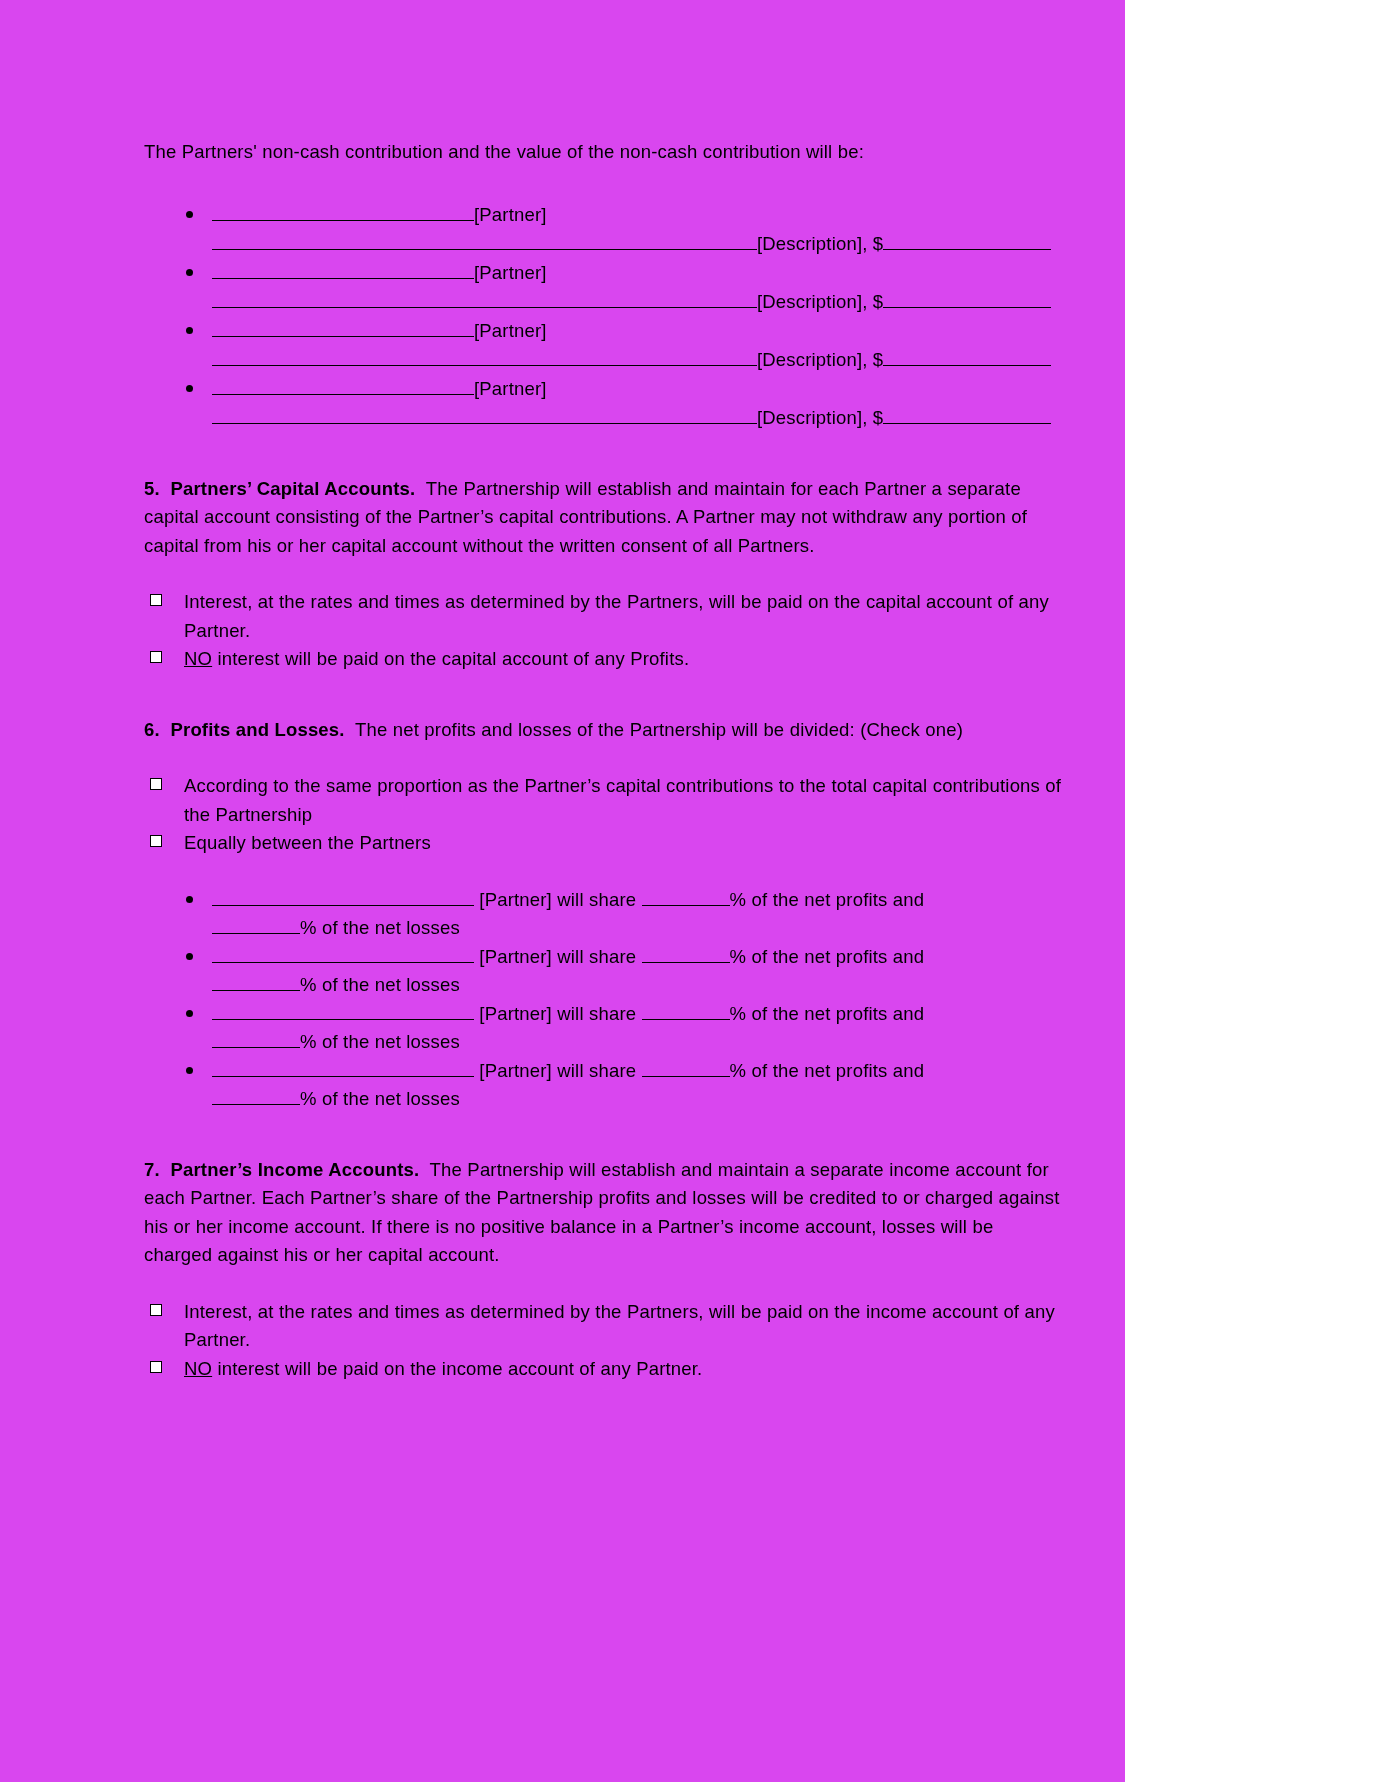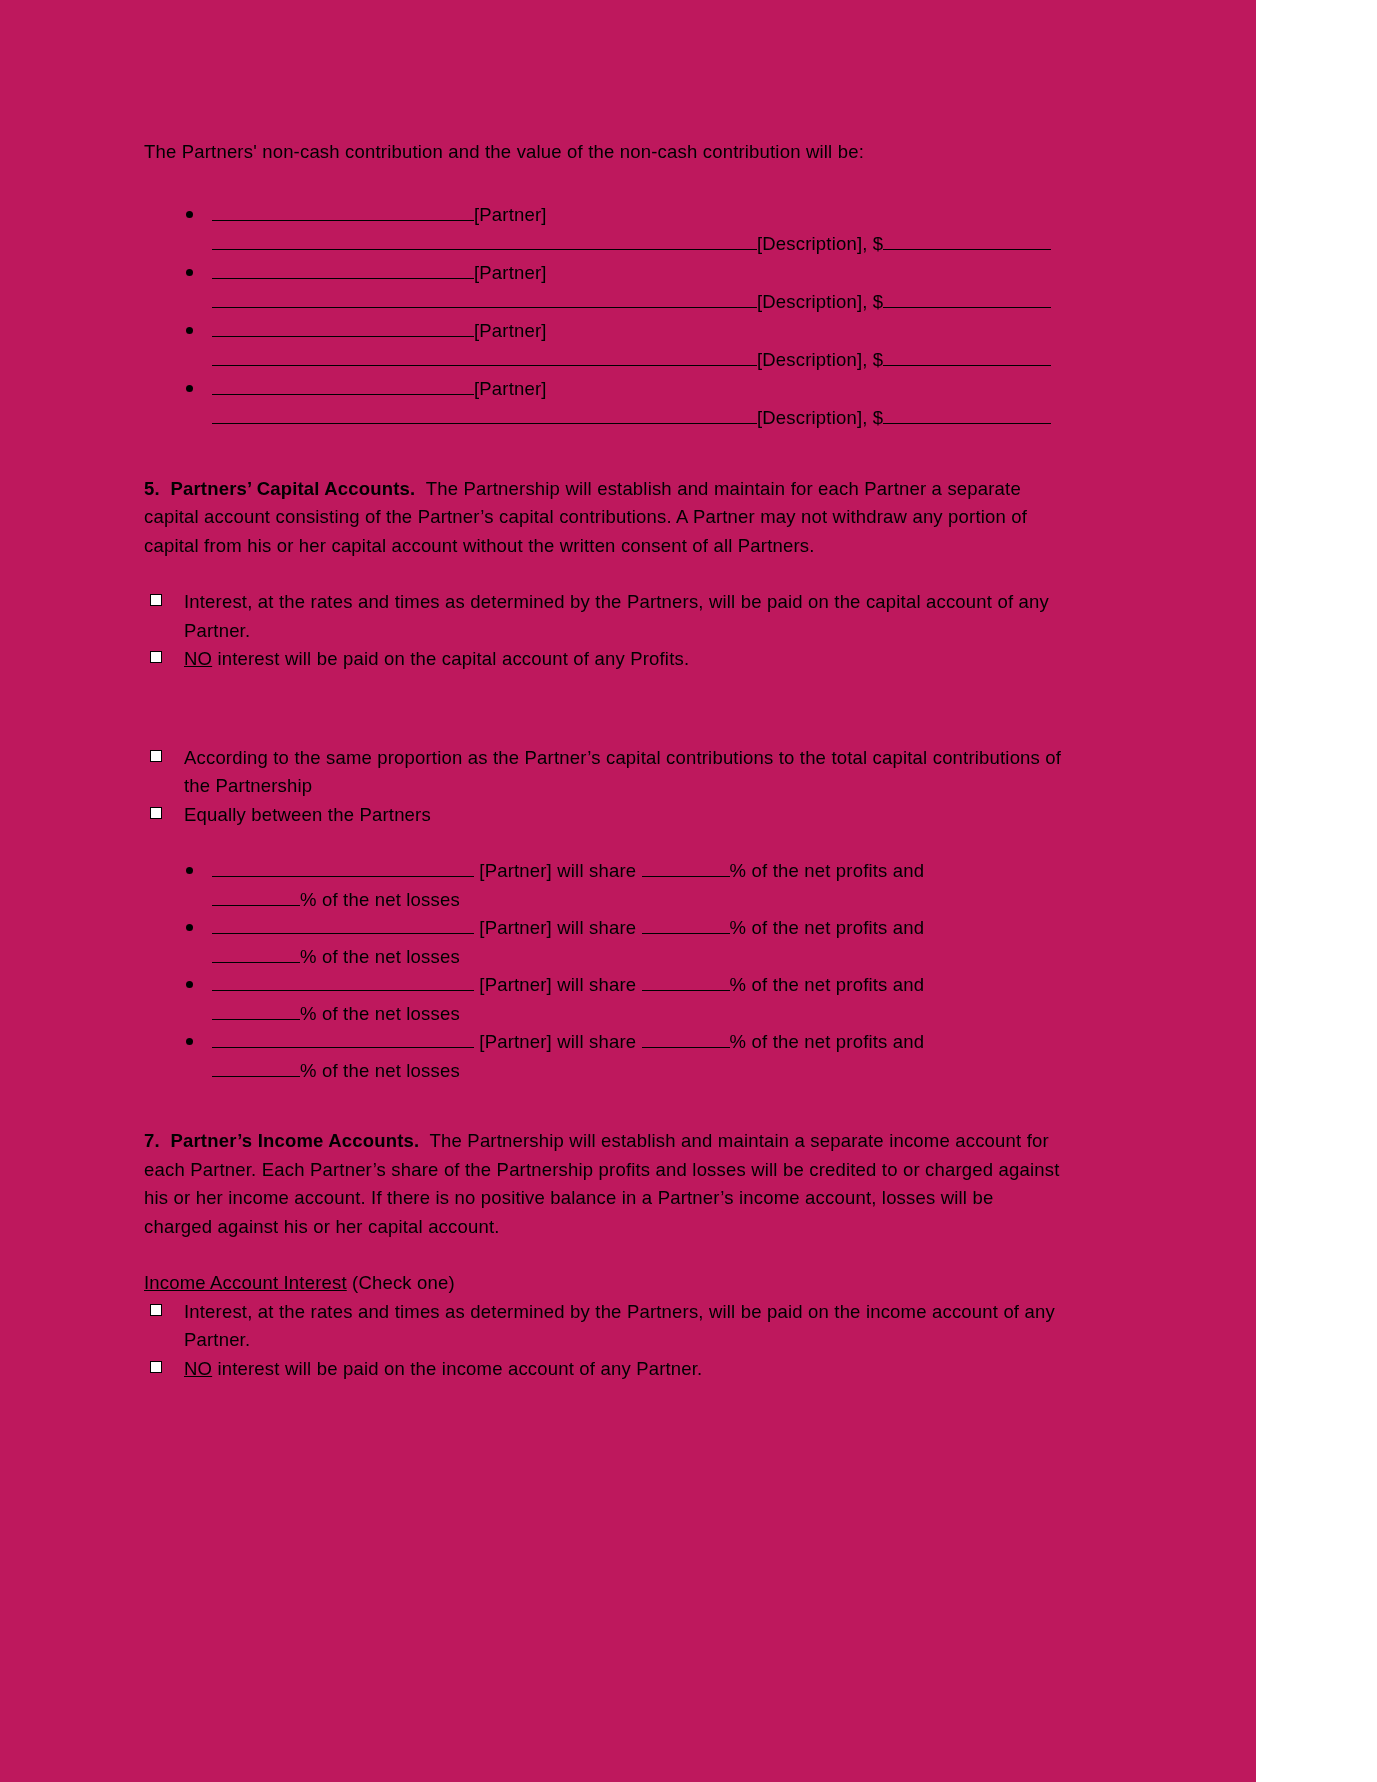--- a/index.html
+++ b/index.html
@@ -6,23 +6,23 @@
     margin: 0;
     padding: 0;
     background: #ffffff;
   }
   body {
     font-family: "Liberation Sans", sans-serif;
     color: #000000;
   }
   .page {
     position: relative;
-    width: 1256px;
+    width: 1125px;
     height: 1782px;
-    background: #be185d;
+    background: #d946ef;
     box-sizing: border-box;
     padding: 138px 148px 0 144px;
   }
   .doc {
     width: 918px;
     font-size: 18.5px;
     line-height: 28.5px;
     letter-spacing: 0.01em;
   }
 
@@ -160,20 +160,25 @@
       <span>Interest, at the rates and times as determined by the Partners, will be paid on the capital account of any Partner.</span>
     </div>
 
     <div class="check-row">
       <span class="cbox"></span>
       <span class="uline">NO</span><span> interest will be paid on the capital account of any Profits.</span>
     </div>
 
     <div class="spacer-lg"></div>
 
+    <p class="para">
+      <span class="bold">6.</span>&nbsp;
+      <span class="bold">Profits and Losses.</span>&nbsp;
+      <span>The net profits and losses of the Partnership will be divided: (Check one)</span>
+    </p>
 
     <div class="spacer-md"></div>
 
     <div class="check-row">
       <span class="cbox"></span>
       <span>According to the same proportion as the Partner’s capital contributions to the total capital contributions of the Partnership</span>
     </div>
 
     <div class="check-row">
       <span class="cbox"></span>
@@ -229,21 +234,20 @@
     <div class="spacer-lg"></div>
 
     <p class="para">
       <span class="bold">7.</span>&nbsp;
       <span class="bold">Partner’s Income Accounts.</span>&nbsp;
       <span>The Partnership will establish and maintain a separate income account for each Partner. Each Partner’s share of the Partnership profits and losses will be credited to or charged against his or her income account. If there is no positive balance in a Partner’s income account, losses will be charged against his or her capital account.</span>
     </p>
 
     <div class="spacer-md"></div>
 
-    <p class="para"><span class="uline">Income Account Interest</span><span> (Check one)</span></p>
 
     <div class="check-row">
       <span class="cbox"></span>
       <span>Interest, at the rates and times as determined by the Partners, will be paid on the income account of any Partner.</span>
     </div>
 
     <div class="check-row">
       <span class="cbox"></span>
       <span class="uline">NO</span><span> interest will be paid on the income account of any Partner.</span>
     </div>

